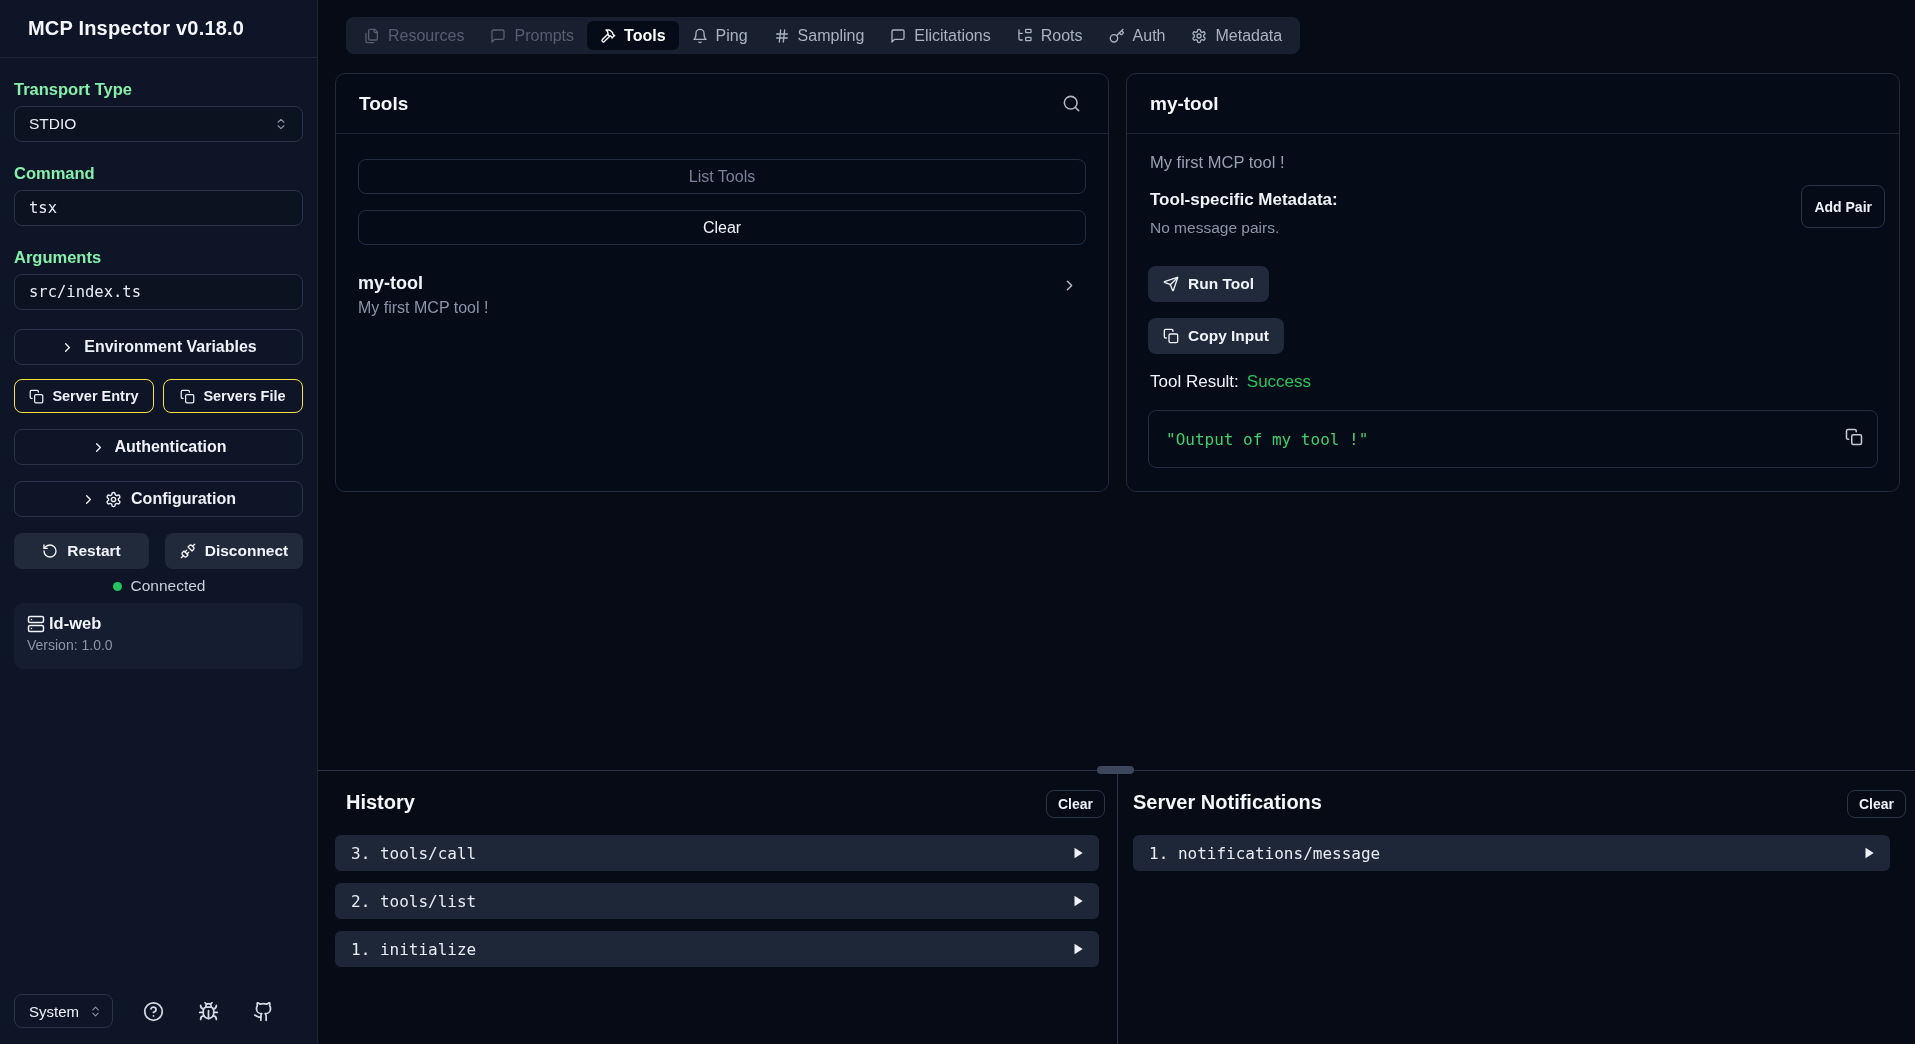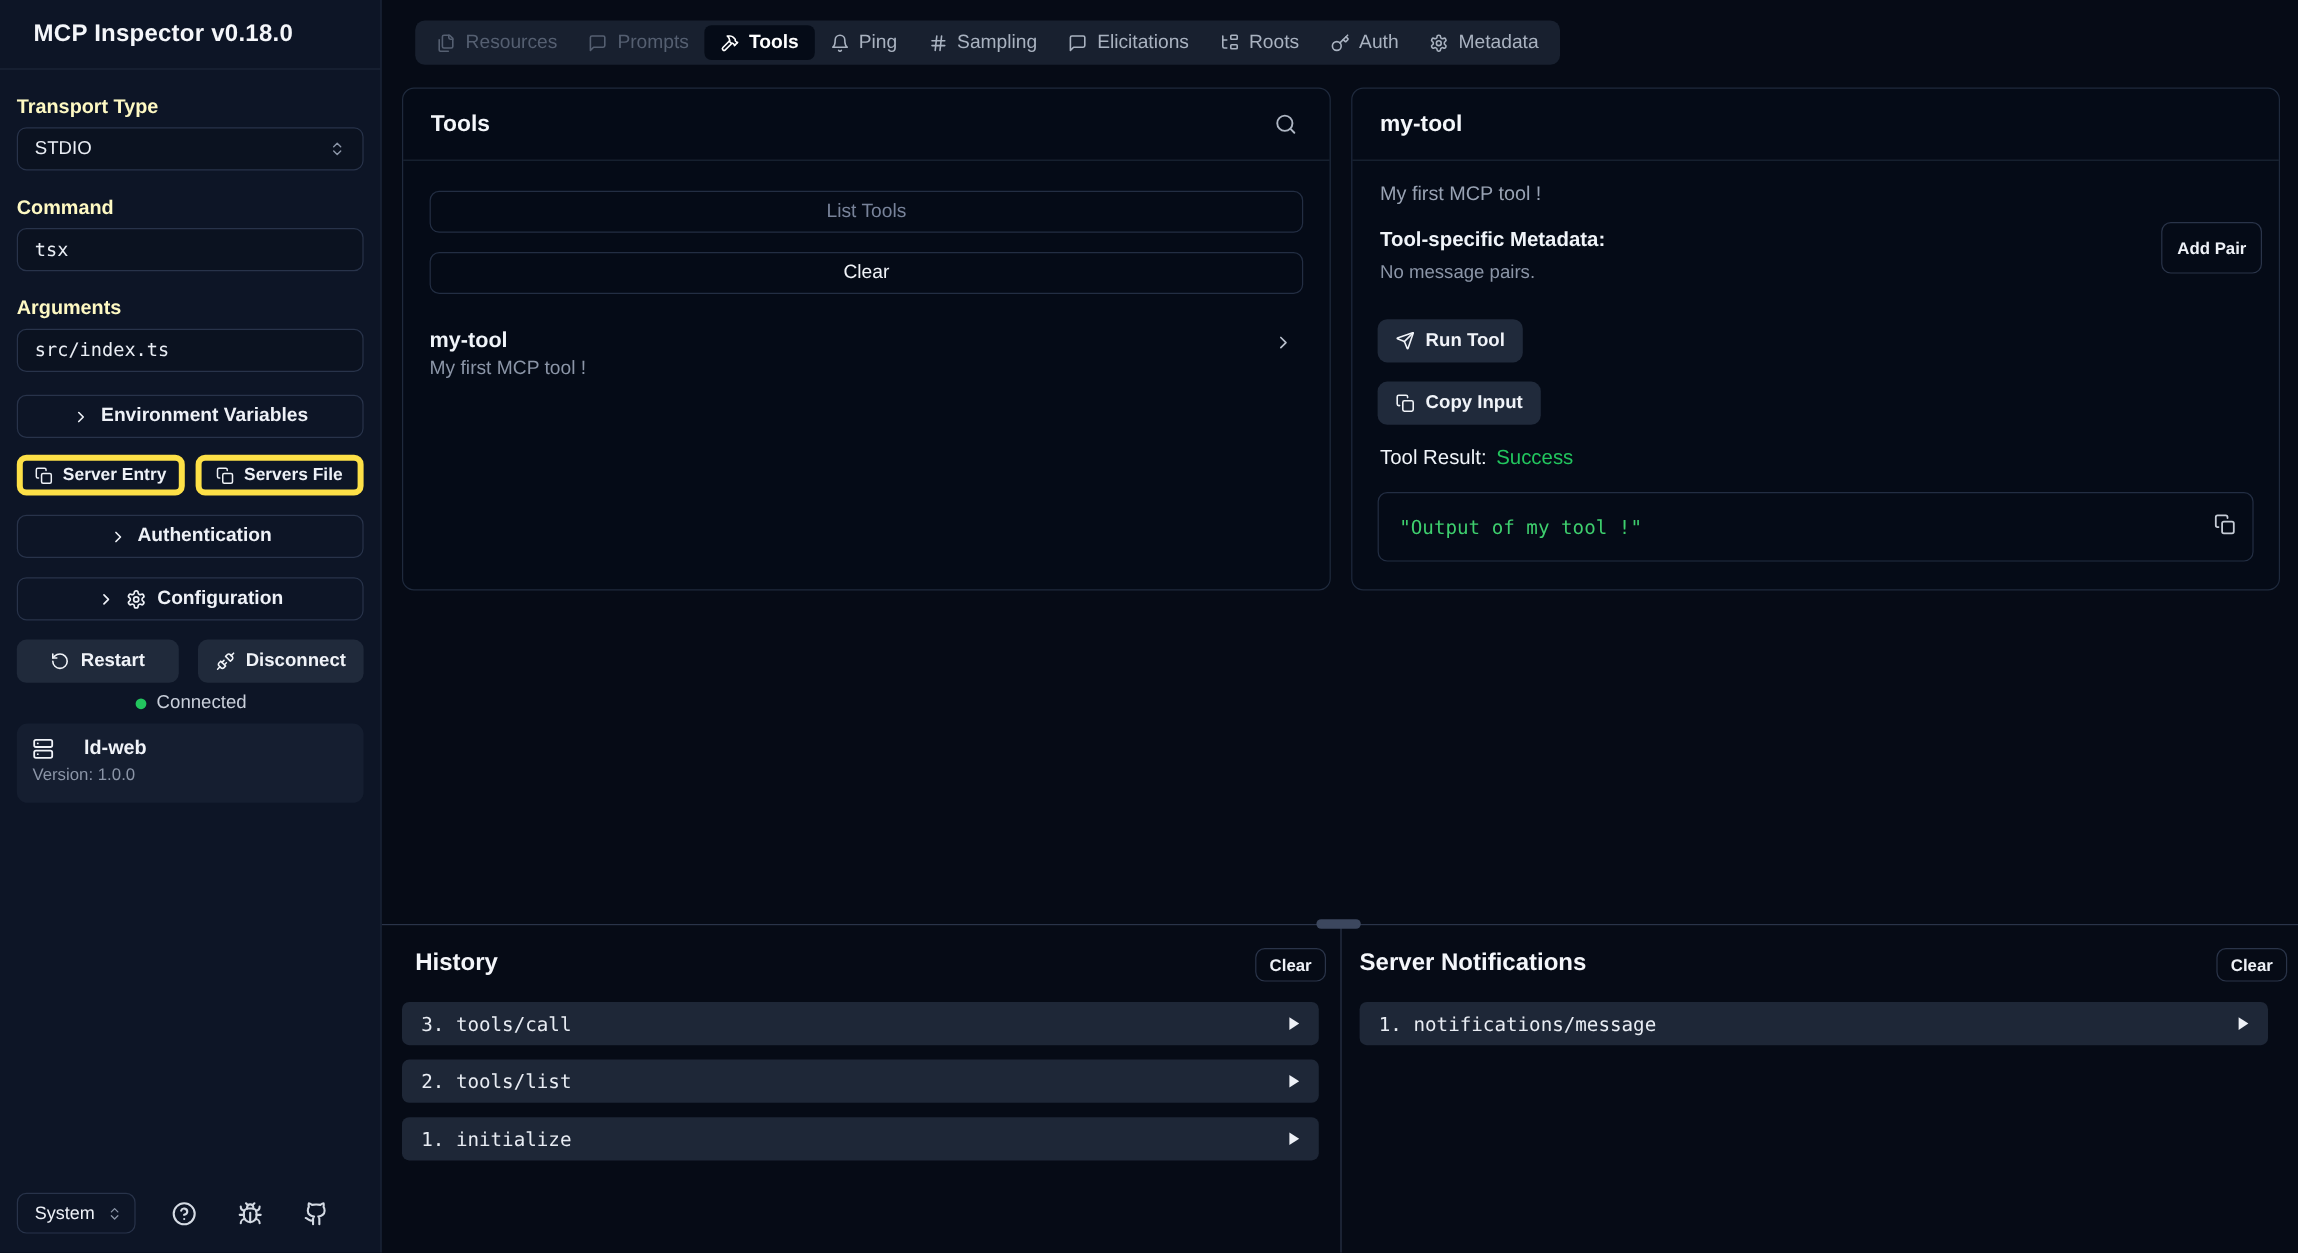--- a/index.html
+++ b/index.html
@@ -15,39 +15,39 @@
   
   .sidebar {
     position:absolute; left:0; top:0; width:318px; height:1044px;
     background:#0d1526; border-right:1px solid #1d2639; z-index:5;
   }
   .sidebar-header {
     height:58px; display:flex; align-items:center; padding:0 28px;
     border-bottom:1px solid #1d2639;
   }
   .app-title { font-size:20px; font-weight:700; color:#f4f6fa; letter-spacing:.2px; }
-  .field-label { position:absolute; left:14px; font-size:16.5px; font-weight:600; color:#fef9c3; }
+  .field-label { position:absolute; left:14px; font-size:16.5px; font-weight:600; color:#86efac; }
   .text-input, .select-box {
     position:absolute; left:14px; width:289px; height:36px;
     background:#0b1220; border:1px solid #28334a; border-radius:8px;
     color:#eaeef5; display:flex; align-items:center; padding:0 14px;
   }
   .text-input { font-family:"DejaVu Sans Mono", monospace; font-size:15.5px; }
   input.text-input { outline:none; }
   .select-box { font-size:15.5px; font-weight:500; justify-content:space-between; cursor:pointer; }
   .ghost-btn {
     position:absolute; left:14px; width:289px; height:36px;
     background:transparent; border:1px solid #28334a; border-radius:8px;
     color:#eef1f7; font-size:16px; font-weight:600;
     display:flex; align-items:center; justify-content:center; gap:9px; cursor:pointer;
     font-family:"Liberation Sans", sans-serif;
   }
   .half-btn {
     position:absolute; height:34px; width:140px;
-    background:transparent; border:5px solid #fde047; border-radius:8px;
+    background:transparent; border:1px solid #fde047; border-radius:8px;
     color:#eef1f7; font-size:14.5px; font-weight:600;
     display:flex; align-items:center; justify-content:center; gap:8px; cursor:pointer;
     font-family:"Liberation Sans", sans-serif;
   }
   .solid-btn {
     position:absolute; height:36px;
     background:#202a3b; border:none; border-radius:8px;
     color:#f0f3f8; font-size:15.5px; font-weight:600;
     display:flex; align-items:center; justify-content:center; gap:9px; cursor:pointer;
     font-family:"Liberation Sans", sans-serif;
@@ -55,21 +55,21 @@
   .status-row {
     position:absolute; left:0; top:577px; width:318px;
     display:flex; align-items:center; justify-content:center; gap:9px;
   }
   .status-dot { width:9px; height:9px; border-radius:50%; background:#22c55e; }
   .status-text { font-size:15.5px; color:#c9cfda; }
   .server-card {
     position:absolute; left:14px; top:603px; width:289px; height:66px;
     background:#151e30; border-radius:9px; padding:11px 13px;
   }
-  .server-name-row { display:flex; align-items:center; gap:25px; color:#f0f3f8; font-size:16.5px; font-weight:600; }
+  .server-name-row { display:flex; align-items:center; gap:4px; color:#f0f3f8; font-size:16.5px; font-weight:600; }
   .server-version { margin-top:4px; font-size:14px; color:#8b95a7; }
   .sidebar-footer {
     position:absolute; left:0; bottom:0; width:318px; height:66px;
     display:flex; align-items:center; padding:0 14px; gap:0;
   }
   .theme-select {
     width:99px; height:34px; border:1px solid #28334a; border-radius:8px;
     display:flex; align-items:center; justify-content:space-between;
     padding:0 10px 0 14px; font-size:15px; color:#eef1f7; cursor:pointer; background:transparent;
   }

